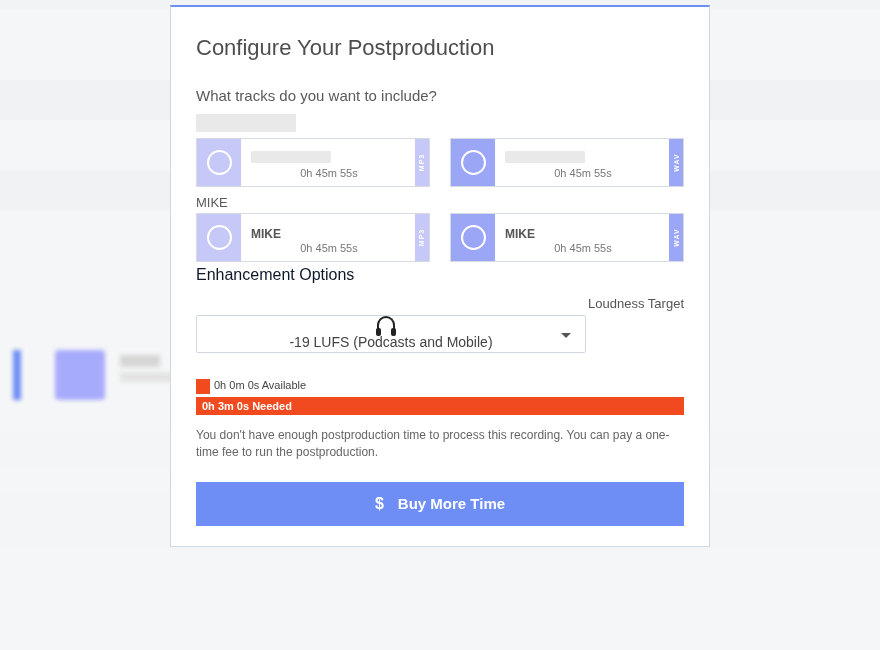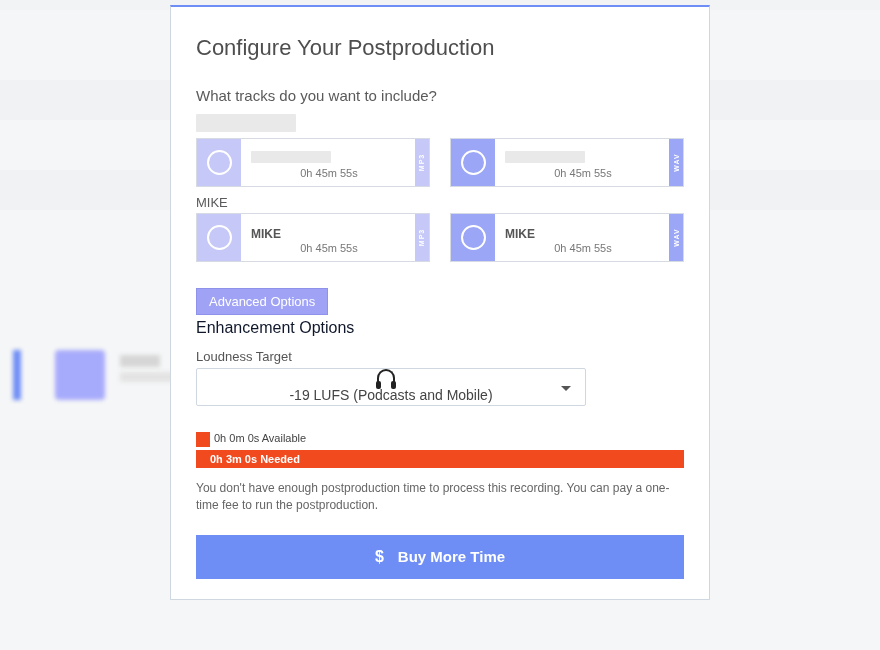--- a/index.html
+++ b/index.html
@@ -160,20 +160,21 @@
     font-size: 16px;
     font-weight: 400;
     color: #0f172a;
     margin: 4px 0 10px 0;
   }
 
   .field-label {
     font-size: 13px;
     color:#555;
     margin: 12px 0 4px 0;
+    text-align: right;
   }
 
   .select {
     position: relative;
     width: 390px;
     height: 38px;
     border: 1px solid #cfd7e0;
     border-radius: 2px;
     display: flex;
     align-items: center;
@@ -248,21 +249,21 @@
   }
 
   .needed-bar {
     height: 18px;
     background: #f04a1e;
     color:#fff;
     font-size: 11px;
     font-weight: 700;
     display: flex;
     align-items: center;
-    padding-left: 14px;
+    padding-left: 6px;
     margin-top: 3px;
     width: 100%;
     box-sizing: border-box;
   }
 
   .warn-text {
     font-size: 12px;
     color:#666;
     margin: 12px 0 20px 0;
     line-height: 1.45;
@@ -363,21 +364,20 @@
       <div class="meta">
         <span class="name">MIKE</span>
         <span class="dur">0h 45m 55s</span>
       </div>
       <div class="fmt">
           <span>WAV</span>
         </div>
     </div>
   </div>
 
-  <button class="adv-btn">Advanced Options</button>
 
   <h2 class="sub">Enhancement Options</h2>
 
   <p class="field-label">Loudness Target</p>
   <div class="select">
     <span class="headphones"></span>
     <span>-19 LUFS (Podcasts and Mobile)</span>
     <span class="caret"></span>
   </div>
 

